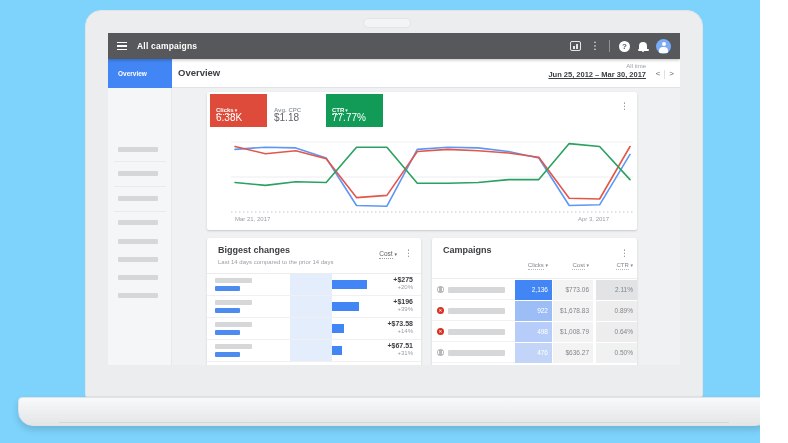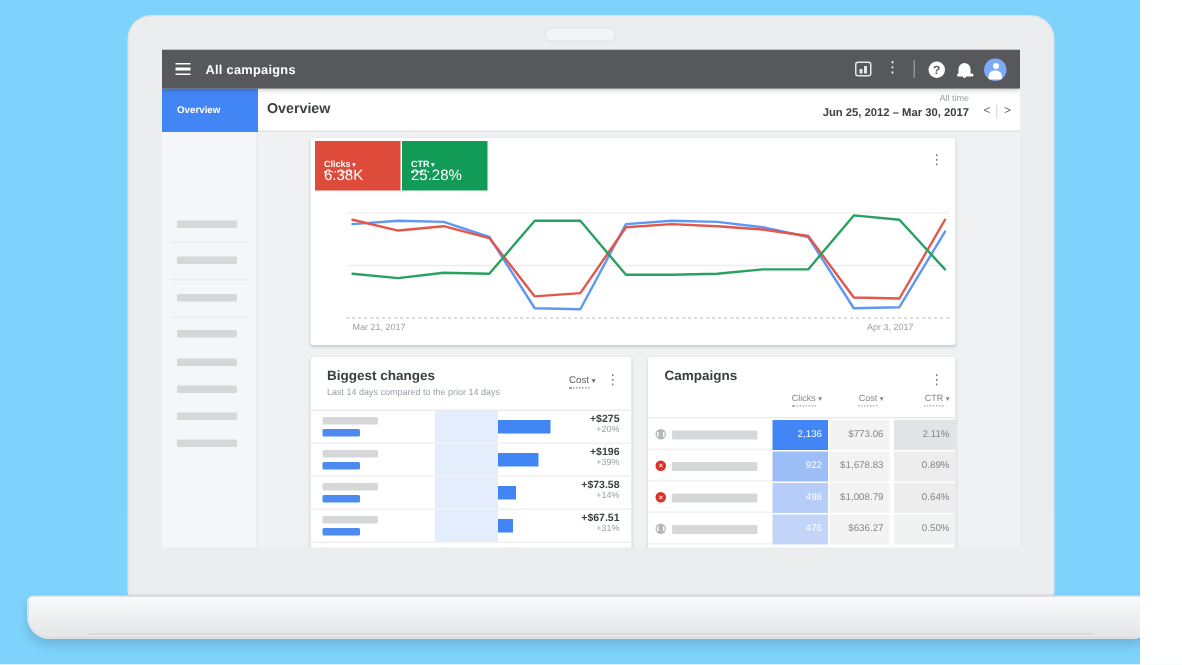--- a/index.html
+++ b/index.html
@@ -45,21 +45,21 @@
   .avatar::after { content:""; position:absolute; left:3px; top:8.5px; width:9px; height:6px; background:#fff; border-radius:4px 4px 0 0; }
 
   
   .nav-tab-active { position:absolute; left:0; top:26px; width:64px; height:29px; background:#4285f4;
     color:#fff; font-size:6.5px; font-weight:bold; line-height:29px; padding-left:10px; z-index:20; }
   .title-row { position:absolute; left:64px; top:26px; width:508px; height:29px; background:#fff;
     border-bottom:1px solid #e2e3e4; z-index:10; }
   .page-title { position:absolute; left:6px; top:8px; font-size:9.5px; font-weight:bold; color:#3c4043; }
   .date-block { position:absolute; right:34px; top:4px; text-align:right; }
   .date-label { font-size:6px; color:#9aa0a6; }
-  .date-range { font-size:7.5px; font-weight:bold; color:#3c4043; margin-top:1px; }
+  .date-range { font-size:7.5px; font-weight:bold; color:#3c4043; margin-top:1px;text-decoration:underline; }
   .date-nav { position:absolute; right:6px; top:10px; display:flex; align-items:center; gap:4px; }
   .chev { font-size:8px; color:#5f6368; line-height:10px; cursor:default; }
   .chev-l::after { content:"<"; }
   .chev-r::after { content:">"; }
   .date-nav-divider { width:1px; height:9px; background:#e0e0e0; }
 
   
   .sidebar { position:absolute; left:0; top:55px; width:64px; height:277px; background:#f5f6f7; border-right:1px solid #e7e8e9; }
   .sb-bar { position:absolute; left:10px; width:40px; height:5px; background:#d5d7d8; border-radius:1px; }
   .sb-div { position:absolute; left:6px; width:52px; height:1px; background:#eaebec; }
@@ -193,23 +193,27 @@
           <polyline points="28.0,90.5 58.4,93.4 88.8,89.8 119.2,90.5 149.5,55.2 179.9,55.2 210.3,91.2 240.7,91.2 271.1,90.5 301.5,87.6 331.8,87.6 362.2,51.6 392.6,54.5 423.0,87.6" fill="none" stroke="#2aa160" stroke-width="1.6" stroke-linejoin="round" stroke-linecap="round"></polyline>
         </svg>
       <div class="x-tick x-tick-left">Mar 21, 2017</div>
       <div class="x-tick x-tick-right">Apr 3, 2017</div>
 
       <div class="chips">
         <div class="chip" id="chip1" style="background: rgb(222, 75, 59);">
           <span class="chip-label">Clicks</span><span class="caret"></span>
           <div class="chip-value">6.38K</div>
         </div>
+        <div class="chip chip-plain" id="chip2" style="background: rgb(255, 255, 255);">
+          <span class="chip-label">Avg. CPC</span>
+          <div class="chip-value">$1.18</div>
+        </div>
         <div class="chip" id="chip3" style="background: rgb(17, 155, 87);">
           <span class="chip-label">CTR</span><span class="caret"></span>
-          <div class="chip-value">25.28%</div>
+          <div class="chip-value">77.77%</div>
         </div>
       </div>
       <div class="icon-more-dark chart-menu"></div>
     </div>
 
     <div class="card camp-card">
       <div class="camp-title">Campaigns</div>
       <div class="icon-more-dark camp-menu"></div>
       <div class="camp-headers">
         <div class="camp-h camp-h-clicks"><span class="sel">Clicks</span> <span class="caret"></span></div>

